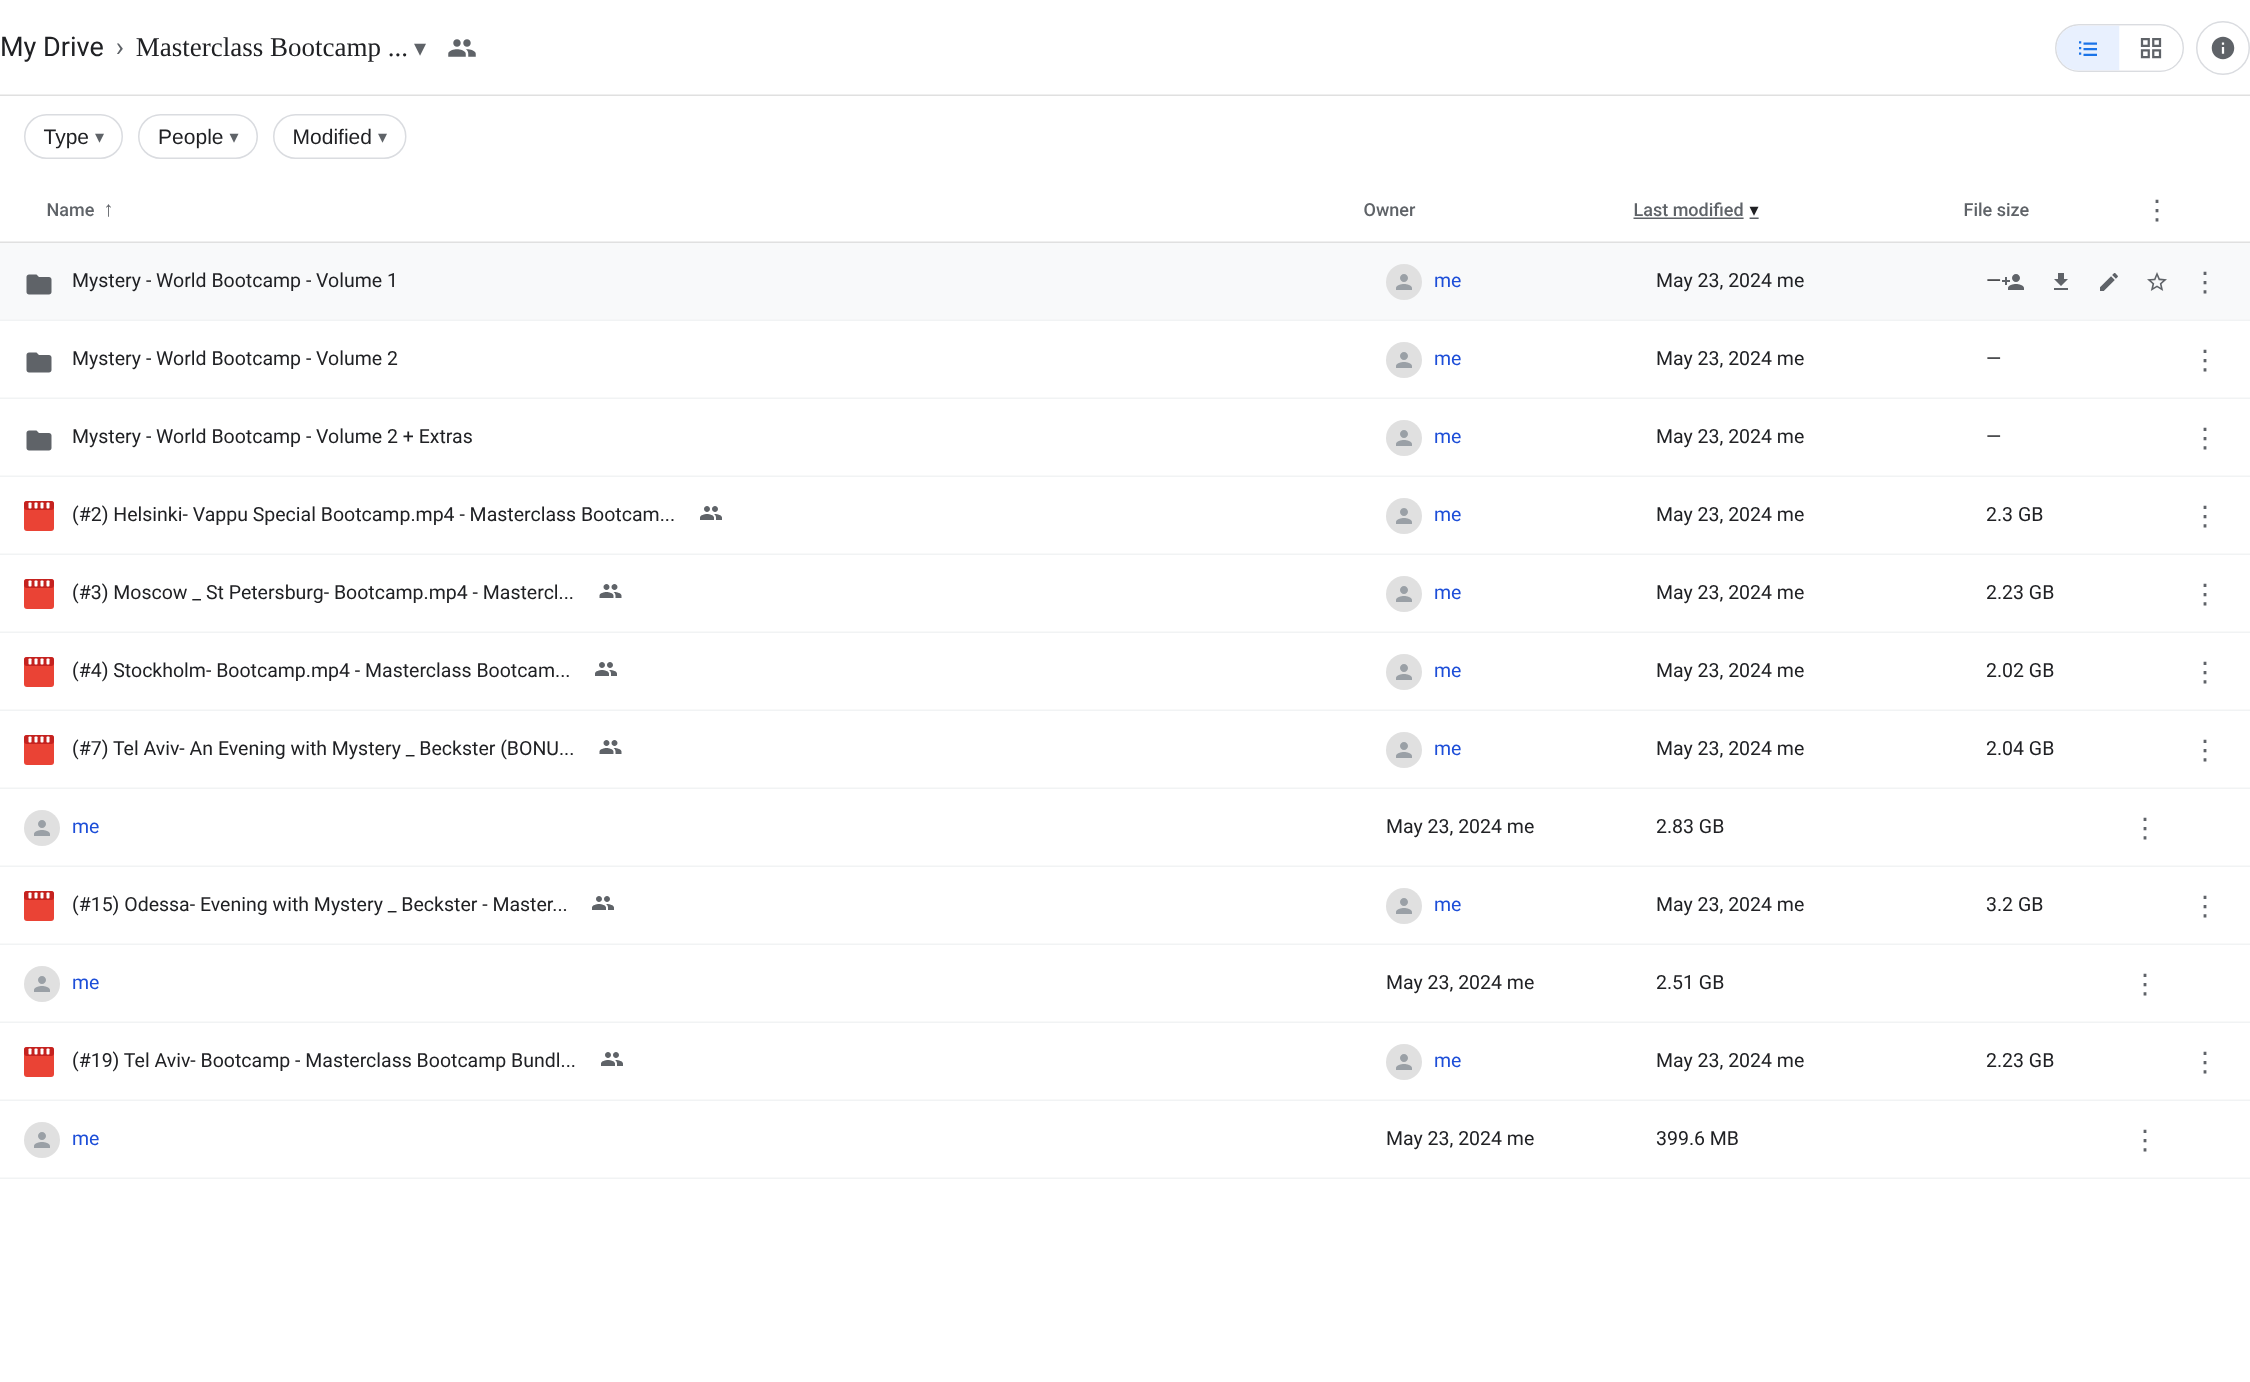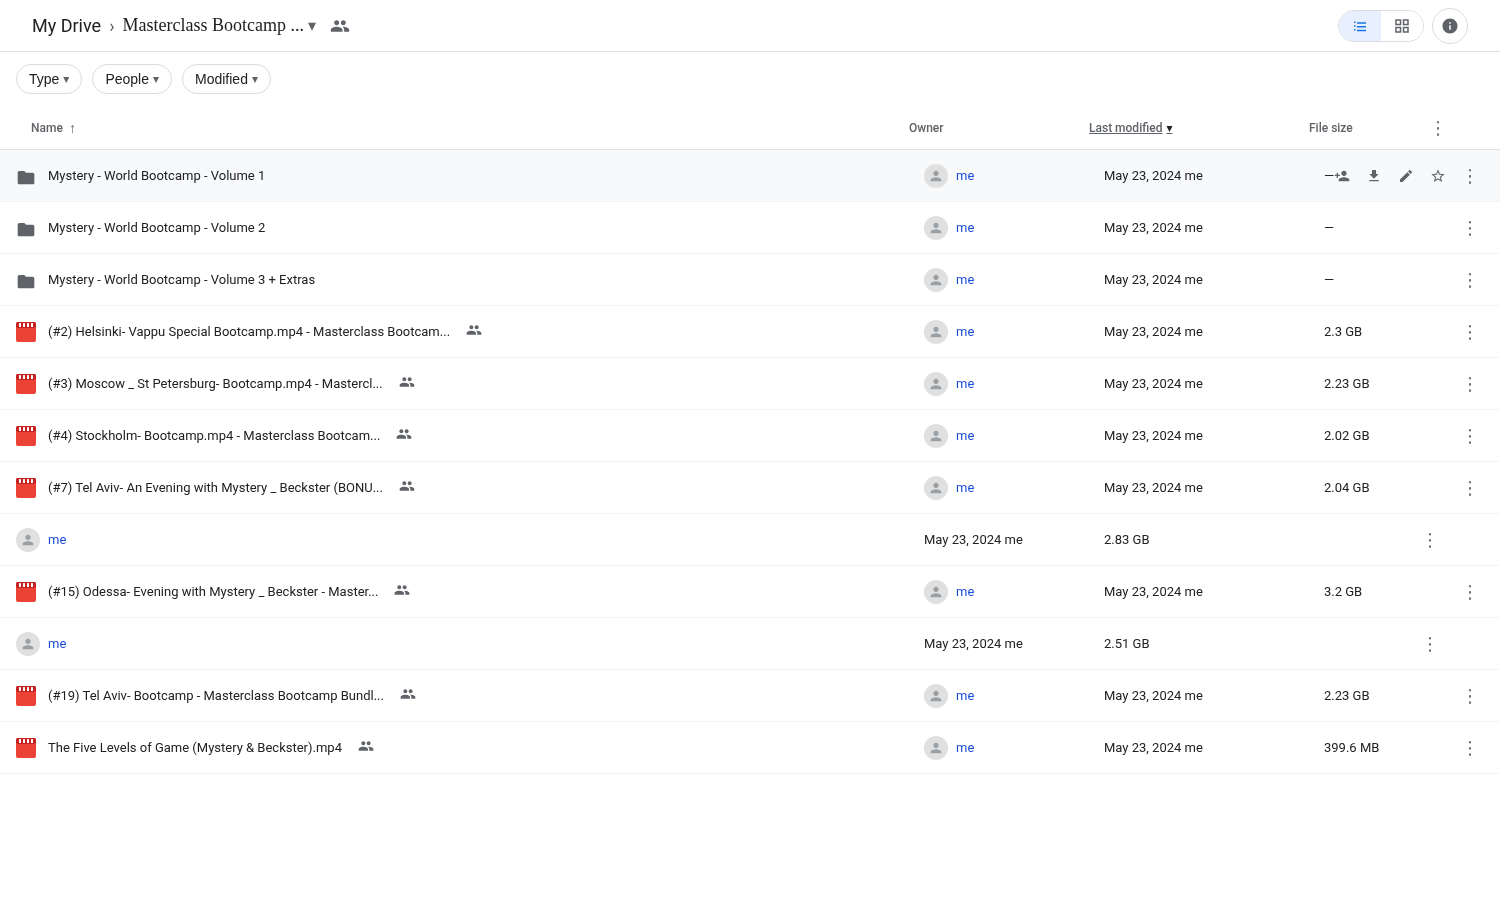--- a/index.html
+++ b/index.html
@@ -7,23 +7,23 @@
       font-family: 'Google Sans', Roboto, Arial, sans-serif;
       font-size: 14px;
       background: #fff;
       color: #202124;
     }
 
     
     .header {
       display: flex;
       align-items: center;
-      padding: 10px 32px;
+      padding: 10px 0;
       border-bottom: 1px solid #e0e0e0;
-      height: 52px;
+      height: 64px;
       justify-content: space-between;
     }
     .breadcrumb {
       display: flex;
       align-items: center;
       gap: 8px;
       flex: 1;
     }
     .breadcrumb-mydrive {
       font-size: 18px;
@@ -398,21 +398,21 @@
       <div class="more-btn">⋮</div>
     </div>
   </div>
     <div class="file-row">
     <div class="file-name-cell">
       <div class="file-icon">
       <svg width="20" height="18" viewBox="0 0 24 20" fill="#5f6368">
         <path d="M10 4H4c-1.1 0-2 .9-2 2v12c0 1.1.9 2 2 2h16c1.1 0 2-.9 2-2V8c0-1.1-.9-2-2-2h-8l-2-2z"></path>
       </svg>
     </div>
-      <span class="file-name-text">Mystery - World Bootcamp - Volume 3 + Extras</span>
+      <span class="file-name-text">Mystery - World Bootcamp - Volume 2 + Extras</span>
 
     </div>
     <div class="owner-cell">
       <div class="avatar">
         <svg width="16" height="16" viewBox="0 0 24 24" fill="#9aa0a6">
             <path d="M12 12c2.21 0 4-1.79 4-4s-1.79-4-4-4-4 1.79-4 4 1.79 4 4 4zm0 2c-2.67 0-8 1.34-8 4v2h16v-2c0-2.66-5.33-4-8-4z"></path>
           </svg>
       </div>
       <span>me</span>
     </div>
@@ -644,38 +644,20 @@
       </div>
       <span>me</span>
     </div>
     <div class="modified-cell">May 23, 2024 me</div>
     <div class="size-cell">2.23 GB</div>
     <div class="actions-cell">
       <div class="more-btn">⋮</div>
     </div>
   </div>
     <div class="file-row">
-    <div class="file-name-cell">
-      <div class="file-icon">
-      <svg width="20" height="20" viewBox="0 0 20 20">
-        <rect width="20" height="20" rx="2" fill="#ea4335"></rect>
-        <rect y="0" width="20" height="6" rx="2" fill="#c5221f"></rect>
-        <rect x="3" y="1" width="2" height="4" fill="white" rx="0.5"></rect>
-        <rect x="7" y="1" width="2" height="4" fill="white" rx="0.5"></rect>
-        <rect x="11" y="1" width="2" height="4" fill="white" rx="0.5"></rect>
-        <rect x="15" y="1" width="2" height="4" fill="white" rx="0.5"></rect>
-      </svg>
-    </div>
-      <span class="file-name-text">The Five Levels of Game (Mystery &amp; Beckster).mp4</span>
-      <span class="shared-icon">
-    <svg width="16" height="16" viewBox="0 0 24 24" fill="#5f6368">
-      <path d="M16 11c1.66 0 2.99-1.34 2.99-3S17.66 5 16 5c-1.66 0-3 1.34-3 3s1.34 3 3 3zm-8 0c1.66 0 2.99-1.34 2.99-3S9.66 5 8 5C6.34 5 5 6.34 5 8s1.34 3 3 3zm0 2c-2.33 0-7 1.17-7 3.5V19h14v-2.5c0-2.33-4.67-3.5-7-3.5zm8 0c-.29 0-.62.02-.97.05 1.16.84 1.97 1.97 1.97 3.45V19h6v-2.5c0-2.33-4.67-3.5-7-3.5z"></path>
-    </svg>
-  </span>
-    </div>
     <div class="owner-cell">
       <div class="avatar">
         <svg width="16" height="16" viewBox="0 0 24 24" fill="#9aa0a6">
             <path d="M12 12c2.21 0 4-1.79 4-4s-1.79-4-4-4-4 1.79-4 4 1.79 4 4 4zm0 2c-2.67 0-8 1.34-8 4v2h16v-2c0-2.66-5.33-4-8-4z"></path>
           </svg>
       </div>
       <span>me</span>
     </div>
     <div class="modified-cell">May 23, 2024 me</div>
     <div class="size-cell">399.6 MB</div>

